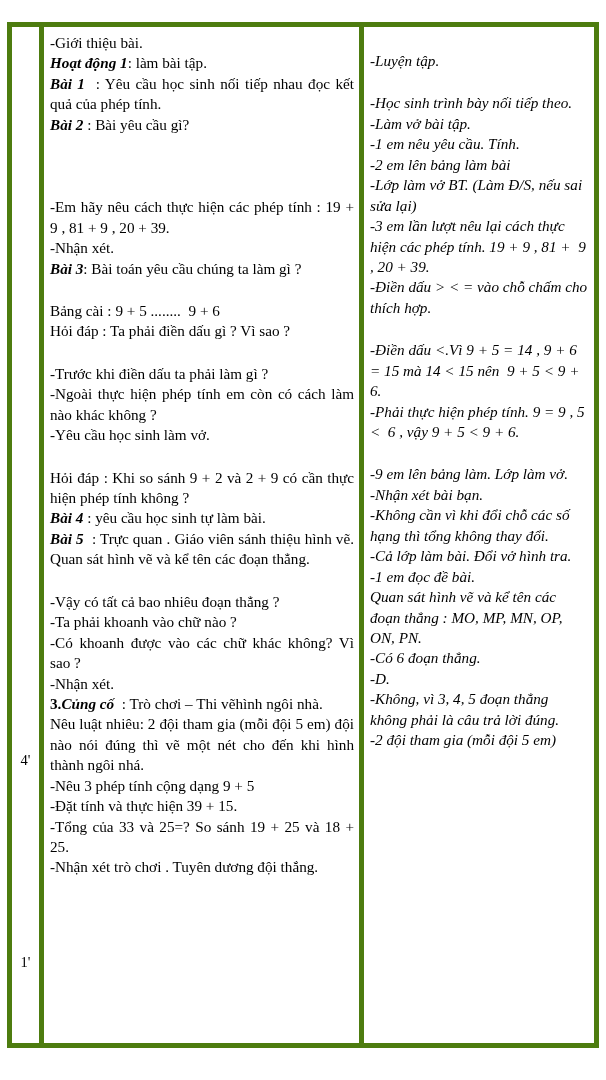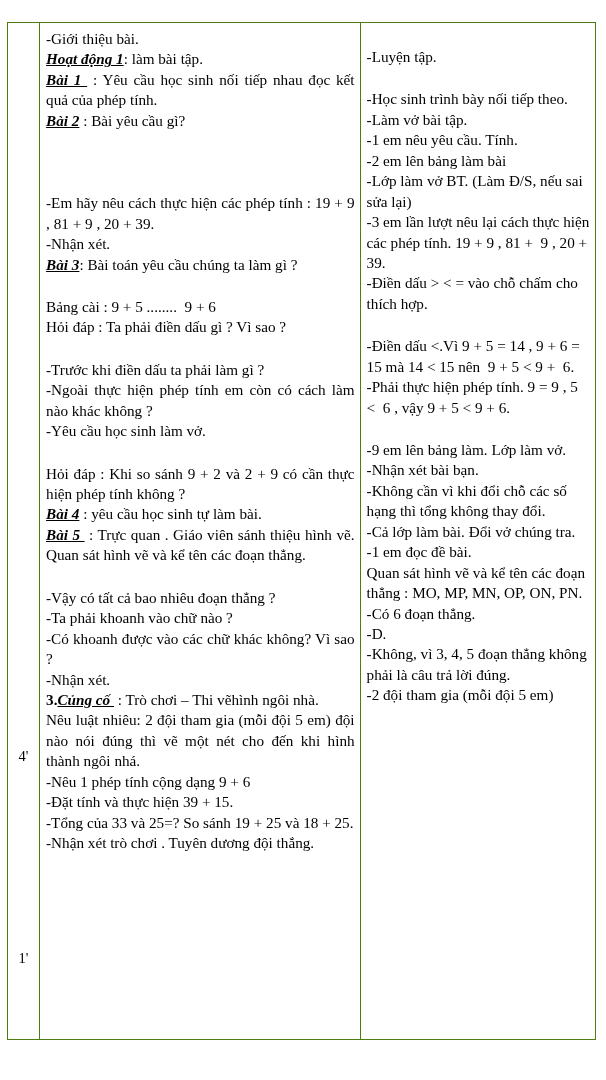--- a/index.html
+++ b/index.html
@@ -26,21 +26,21 @@
   .lesson-table {
     position: absolute;
     left: 7px;
     top: 22px;
     width: 589px;
     border-collapse: collapse;
     table-layout: fixed;
   }
 
   .lesson-table td {
-    border: 1px solid #4d7c0f;
+    border: 5px solid #4d7c0f;
     vertical-align: top;
     padding: 0;
   }
 
   .col-time    { width: 32px; }
   .col-teacher { width: 320px; }
   .col-student { width: 235px; }
 
   
   .time-cell {
@@ -57,38 +57,37 @@
   .time-mark.m1 { top: 726px; }
   .time-mark.m2 { top: 928px; }
 
   
   .col-body {
     padding: 6px 5px 6px 6px;
     font-size: 15.2px;
     line-height: 1.345;
   }
   .teacher-body { text-align: justify; }
-  .student-body { text-align: left; }
+  .student-body { text-align: left; font-style: italic; }
 
   .ln {
     margin: 0;
     white-space: pre-wrap;
     -webkit-hyphens: none;
     hyphens: none;
   }
   .ln.justify { text-align: justify; text-align-last: left; }
 
   .spacer-1 { height: 18px; }
   .spacer-2 { height: 22px; }
   .spacer-3 { height: 62px; }
 
   .hd {
     font-weight: bold;
     font-style: italic;
-    text-decoration: underline;
     margin-top: 14px;
   }
   .ul {
   }
   .bold-plain {
     font-weight: bold;
   }
 </style>
 </head>
 <body>
@@ -132,21 +131,21 @@
               <div class="ln justify"><span class="ul">Hỏi đáp</span><span> : Khi so sánh 9 + 2 và 2 + 9 có cần thực hiện phép tính không ?</span></div>
               <div class="ln"><span class="hd">Bài 4</span><span> : yêu cầu học sinh tự làm bài.</span></div>
               <div class="ln justify"><span class="hd">Bài 5 </span><span> : Trực quan . Giáo viên sánh thiệu hình vẽ. Quan sát hình vẽ và kể tên các đoạn thẳng.</span></div>
               <div class="spacer-2"></div>
               <div class="ln">-Vậy có tất cả bao nhiêu đoạn thẳng ?</div>
               <div class="ln">-Ta phải khoanh vào chữ nào ?</div>
               <div class="ln justify">-Có khoanh được vào các chữ khác không? Vì sao ?</div>
               <div class="ln">-Nhận xét.</div>
               <div class="ln justify"><span class="bold-plain">3.</span><span class="hd">Củng cố </span><span> : Trò chơi – Thi vẽhình ngôi nhà.</span></div>
               <div class="ln justify"><span class="ul">Nêu luật nhiêu</span><span>: 2 đội tham gia (mỗi đội 5 em) đội nào nói đúng thì vẽ một nét cho đến khi hình thành ngôi nhá.</span></div>
-              <div class="ln">-Nêu 1 phép tính cộng dạng 9 + 6</div>
+              <div class="ln">-Nêu 3 phép tính cộng dạng 9 + 5</div>
               <div class="ln">-Đặt tính và thực hiện 39 + 15.</div>
               <div class="ln justify">-Tổng của 33 và 25=? So sánh 19 + 25 và 18 + 25.</div>
               <div class="ln justify">-Nhận xét trò chơi . Tuyên dương đội thắng.</div>
             </div>
         </td>
 
         <td>
           <div class="col-body student-body" id="student-body">
               <div class="spacer-1"></div>
               <div class="ln">-Luyện tập.</div>
@@ -158,21 +157,21 @@
               <div class="ln">-Lớp làm vở BT. (Làm Đ/S, nếu sai sửa lại)</div>
               <div class="ln">-3 em lần lượt nêu lại cách thực hiện các phép tính. 19 + 9 , 81 +  9 , 20 + 39.</div>
               <div class="ln">-Điền dấu &gt; &lt; = vào chỗ chấm cho thích hợp.</div>
               <div class="spacer-2"></div>
               <div class="ln">-Điền dấu &lt;.Vì 9 + 5 = 14 , 9 + 6 = 15 mà 14 &lt; 15 nên  9 + 5 &lt; 9 +  6.</div>
               <div class="ln">-Phải thực hiện phép tính. 9 = 9 , 5 &lt;  6 , vậy 9 + 5 &lt; 9 + 6.</div>
               <div class="spacer-2"></div>
               <div class="ln">-9 em lên bảng làm. Lớp làm vở.</div>
               <div class="ln">-Nhận xét bài bạn.</div>
               <div class="ln">-Không cần vì khi đổi chỗ các số hạng thì tổng không thay đổi.</div>
-              <div class="ln">-Cả lớp làm bài. Đổi vở chúng tra.</div>
+              <div class="ln">-Cả lớp làm bài. Đổi vở hình tra.</div>
               <div class="ln">-1 em đọc đề bài.</div>
               <div class="ln">Quan sát hình vẽ và kể tên các đoạn thẳng : MO, MP, MN, OP, ON, PN.</div>
               <div class="ln">-Có 6 đoạn thẳng.</div>
               <div class="ln">-D.</div>
               <div class="ln">-Không, vì 3, 4, 5 đoạn thẳng không phải là câu trả lời đúng.</div>
               <div class="ln">-2 đội tham gia (mỗi đội 5 em)</div>
             </div>
         </td>
 
       </tr>

